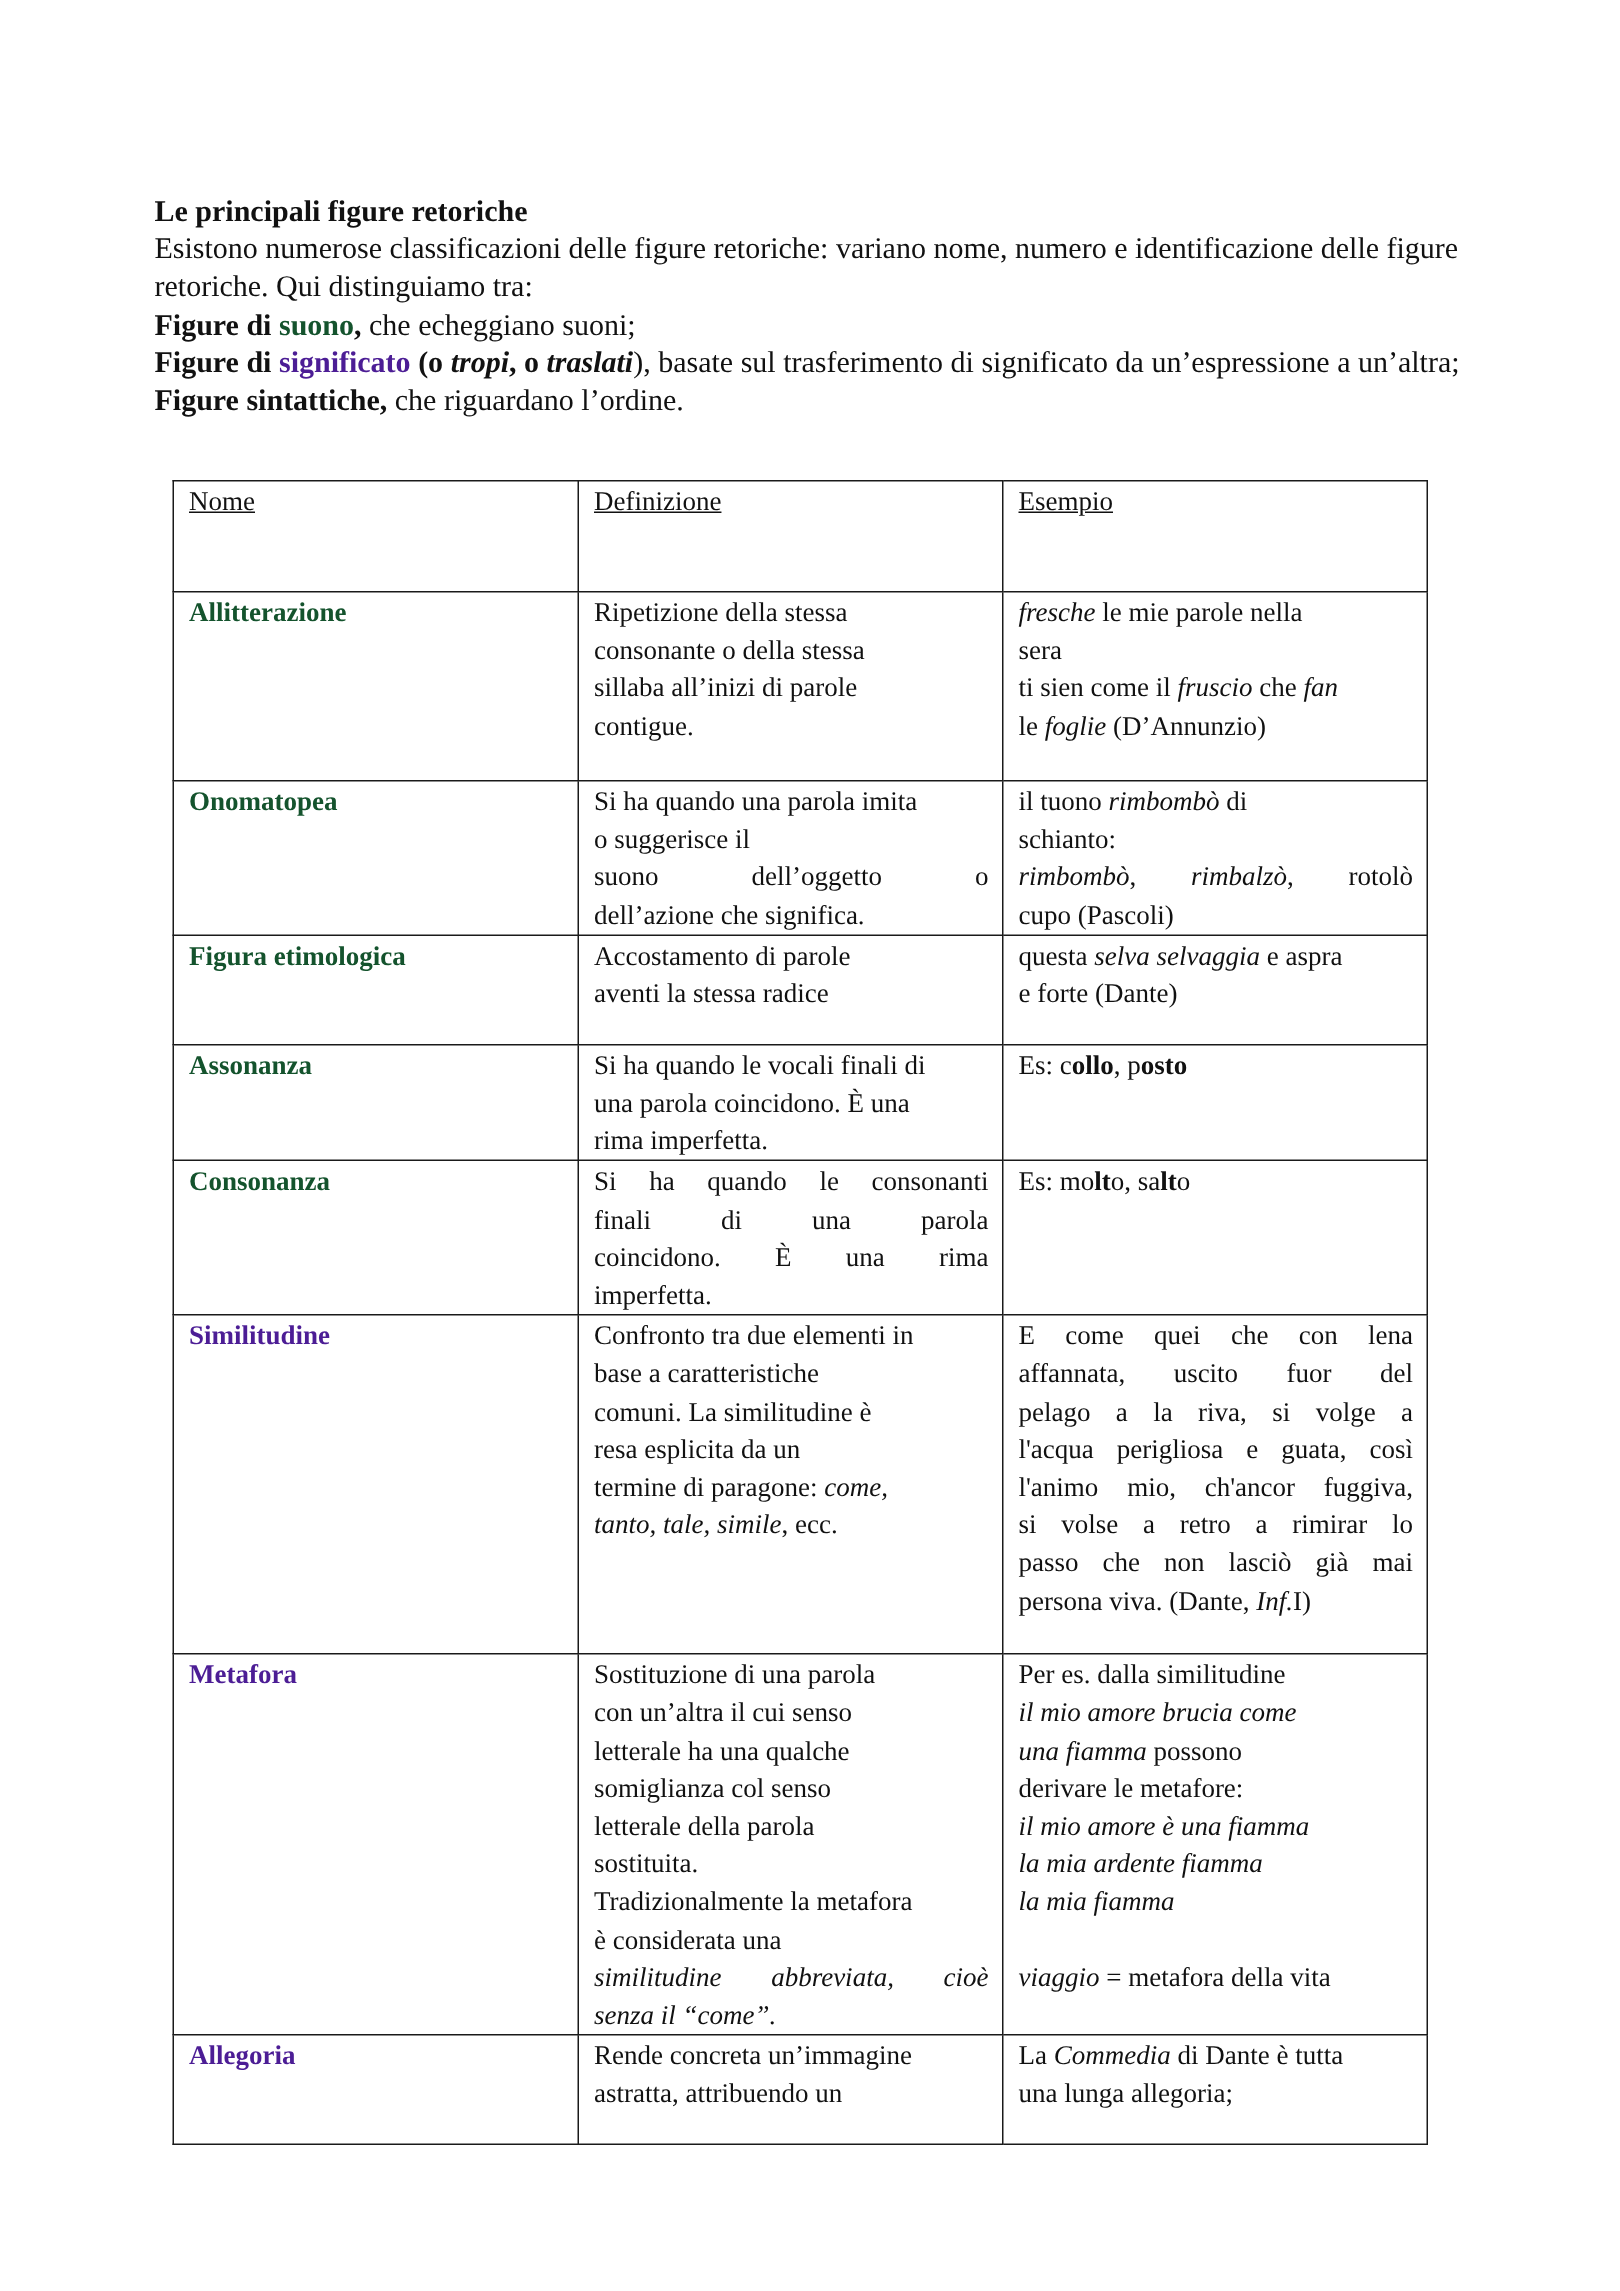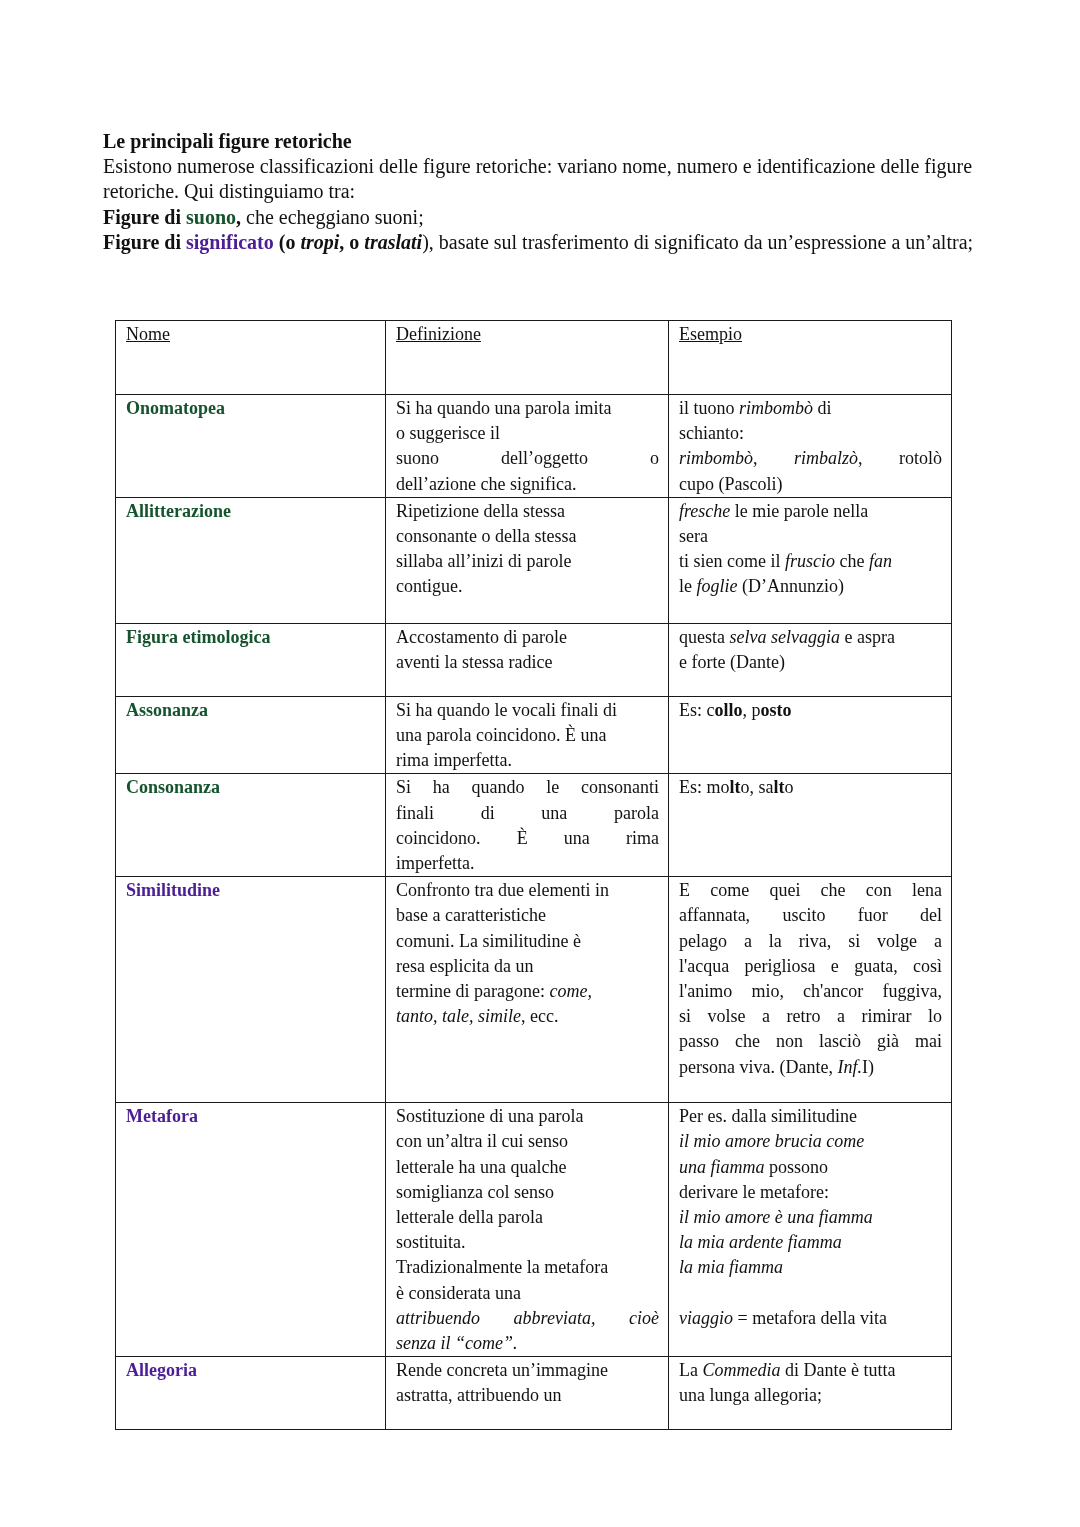--- a/index.html
+++ b/index.html
@@ -23,62 +23,63 @@
   .line { display: block; min-height: 25.2px; }
 </style>
 </head>
 <body>
 
 <div class="intro">
   <p class="b">Le principali figure retoriche</p>
   <p>Esistono numerose classificazioni delle figure retoriche: variano nome, numero e identificazione delle figure retoriche. Qui distinguiamo tra:</p>
   <p><span class="b">Figure di </span><span class="b red">suono</span><span class="b">,</span><span> che echeggiano suoni;</span></p>
   <p><span class="b">Figure di </span><span class="b blue">significato</span><span id="meaning-paren"><span class="b"> (o </span><span class="b i">tropi</span><span class="b">, o </span><span class="b i">traslati</span><span>)</span></span><span>, basate sul trasferimento di significato da un’espressione a un’altra;</span></p>
+  <p><span class="b">Figure sintattiche,</span><span> che riguardano l’ordine.</span></p>
 </div>
 
 <table class="fig">
   <colgroup>
       <col class="c1">
       <col class="c2">
       <col class="c3">
     </colgroup>
   <tbody id="fig-body">
     <tr style="height:74px">
       <td><span class="hdr">Nome</span></td>
       <td><span class="hdr">Definizione</span></td>
       <td><span class="hdr">Esempio</span></td>
     </tr>
-  <tr style="height: 101px;">
+  <tr style="height: 126px;">
+        <td><span class="name red">Allitterazione</span></td>
+        <td>
+          <span class="line"><span>Ripetizione della stessa</span></span>
+          <span class="line"><span>consonante o della stessa</span></span>
+          <span class="line"><span>sillaba all’inizi di parole</span></span>
+          <span class="line"><span>contigue.</span></span>
+        </td>
+        <td>
+          <span class="line"><span class="i">fresche</span><span> le mie parole nella</span></span>
+          <span class="line"><span>sera</span></span>
+          <span class="line"><span>ti sien come il </span><span class="i">fruscio</span><span> che </span><span class="i">fan</span></span>
+          <span class="line"><span>le </span><span class="i">foglie</span><span> (D’Annunzio)</span></span>
+        </td>
+      </tr>
+      <tr style="height: 101px;">
         <td><span class="name red">Onomatopea</span></td>
         <td>
           <span class="line"><span>Si ha quando una parola imita</span></span>
           <span class="line"><span>o suggerisce il</span></span>
           <span class="line" style="text-align: justify; text-align-last: justify;"><span>suono dell’oggetto o</span></span>
           <span class="line"><span>dell’azione che significa.</span></span>
         </td>
         <td>
           <span class="line"><span>il tuono </span><span class="i">rimbombò</span><span> di</span></span>
           <span class="line"><span>schianto:</span></span>
           <span class="line" style="text-align: justify; text-align-last: justify;"><span class="i">rimbombò</span><span>, </span><span class="i">rimbalzò</span><span>, rotolò</span></span>
           <span class="line"><span>cupo (Pascoli)</span></span>
-        </td>
-      </tr>
-      <tr style="height: 126px;">
-        <td><span class="name red">Allitterazione</span></td>
-        <td>
-          <span class="line"><span>Ripetizione della stessa</span></span>
-          <span class="line"><span>consonante o della stessa</span></span>
-          <span class="line"><span>sillaba all’inizi di parole</span></span>
-          <span class="line"><span>contigue.</span></span>
-        </td>
-        <td>
-          <span class="line"><span class="i">fresche</span><span> le mie parole nella</span></span>
-          <span class="line"><span>sera</span></span>
-          <span class="line"><span>ti sien come il </span><span class="i">fruscio</span><span> che </span><span class="i">fan</span></span>
-          <span class="line"><span>le </span><span class="i">foglie</span><span> (D’Annunzio)</span></span>
         </td>
       </tr>
       <tr style="height: 73px;">
         <td><span class="name red">Figura etimologica</span></td>
         <td>
           <span class="line"><span>Accostamento di parole</span></span>
           <span class="line"><span>aventi la stessa radice</span></span>
         </td>
         <td>
           <span class="line"><span>questa </span><span class="i">selva selvaggia</span><span> e aspra</span></span>
@@ -133,21 +134,21 @@
         <td><span class="name blue">Metafora</span></td>
         <td>
           <span class="line"><span>Sostituzione di una parola</span></span>
           <span class="line"><span>con un’altra il cui senso</span></span>
           <span class="line"><span>letterale ha una qualche</span></span>
           <span class="line"><span>somiglianza col senso</span></span>
           <span class="line"><span>letterale della parola</span></span>
           <span class="line"><span>sostituita.</span></span>
           <span class="line"><span>Tradizionalmente la metafora</span></span>
           <span class="line"><span>è considerata una</span></span>
-          <span class="line" style="text-align: justify; text-align-last: justify;"><span class="i">attribuendo abbreviata, cioè</span></span>
+          <span class="line" style="text-align: justify; text-align-last: justify;"><span class="i">similitudine abbreviata, cioè</span></span>
           <span class="line"><span class="i">senza il “come”.</span></span>
         </td>
         <td>
           <span class="line"><span>Per es. dalla similitudine</span></span>
           <span class="line"><span class="i">il mio amore brucia come</span></span>
           <span class="line"><span class="i">una fiamma</span><span> possono</span></span>
           <span class="line"><span>derivare le metafore:</span></span>
           <span class="line"><span class="i">il mio amore è una fiamma</span></span>
           <span class="line"><span class="i">la mia ardente fiamma</span></span>
           <span class="line"><span class="i">la mia fiamma</span></span>

